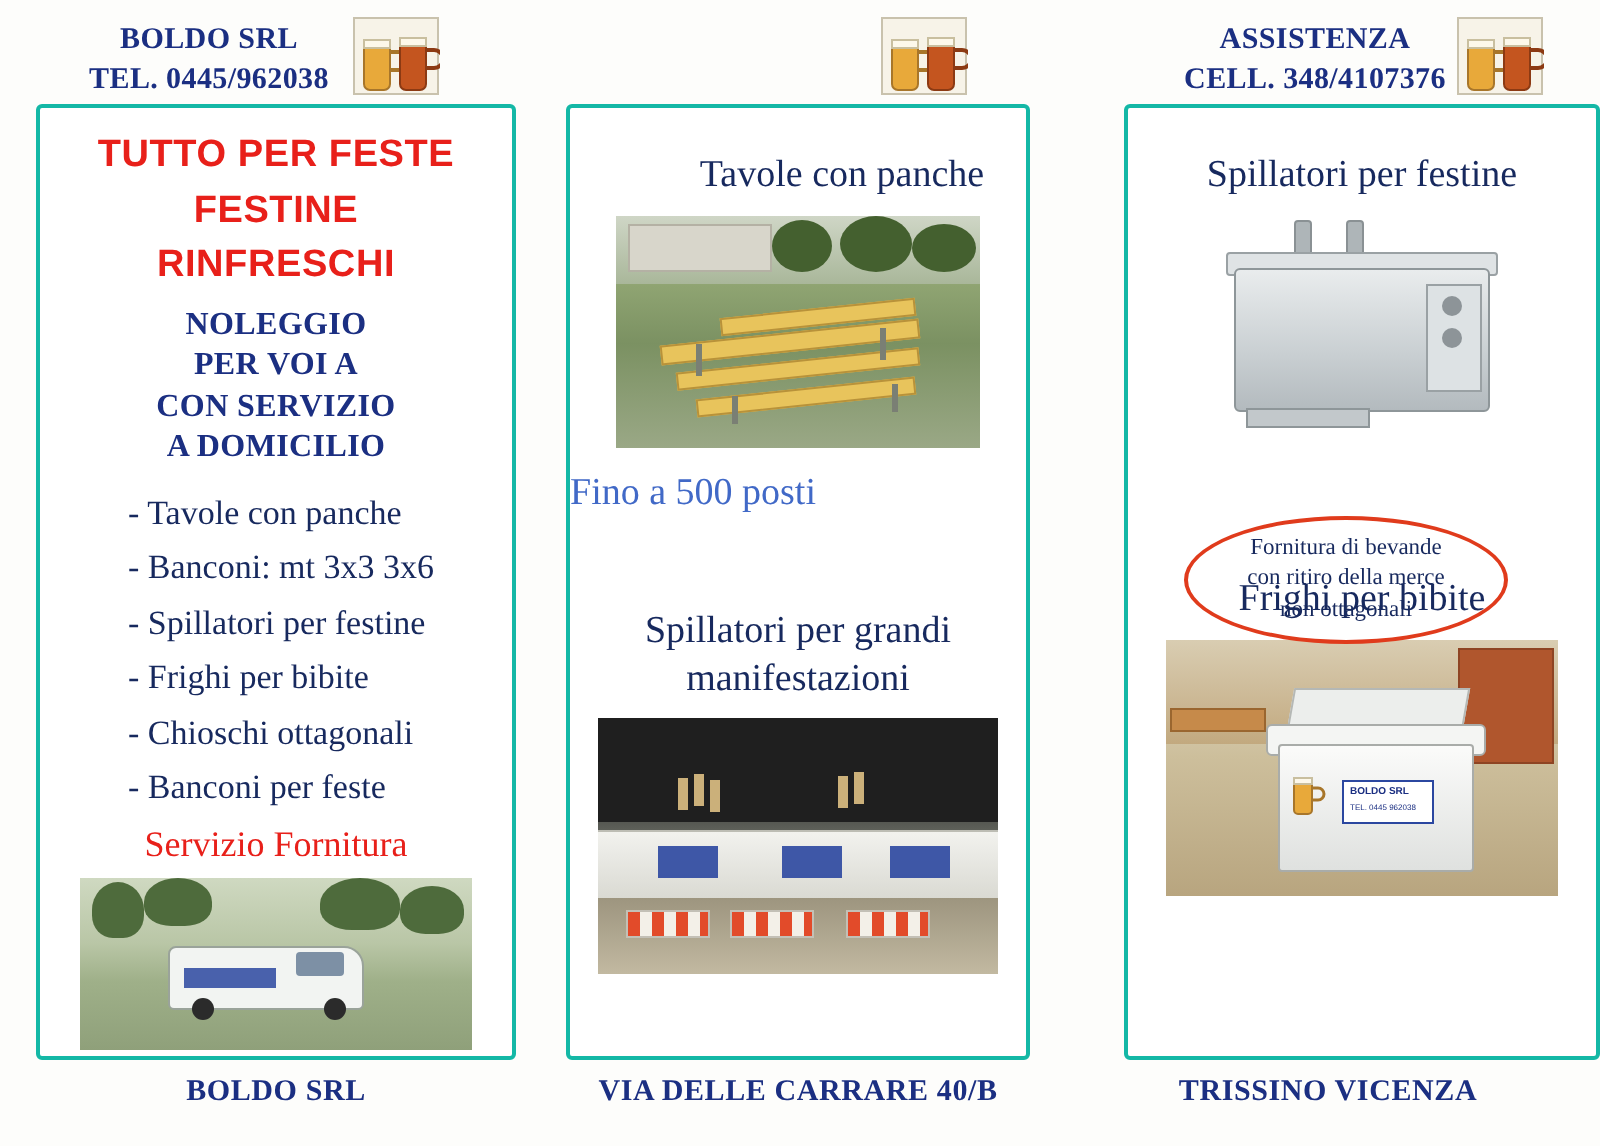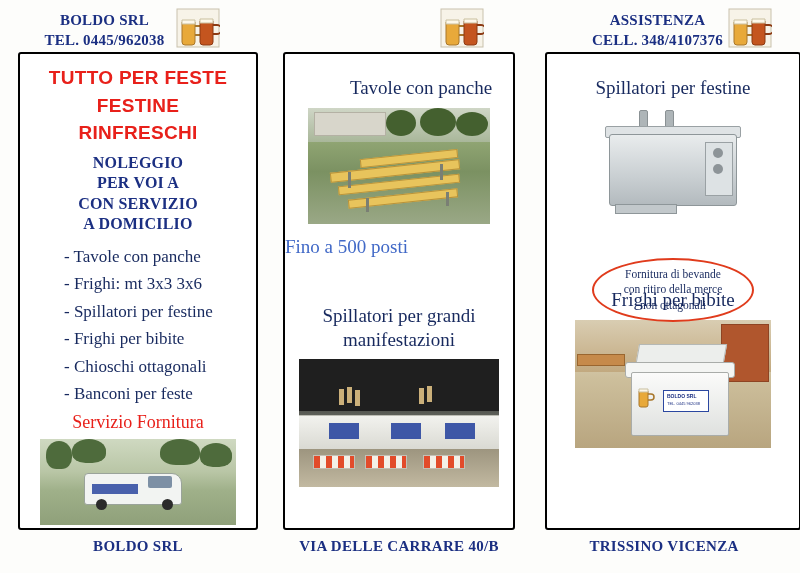--- a/index.html
+++ b/index.html
@@ -17,26 +17,26 @@
     position: relative;
     width: 800px;
     height: 573px;
     background: #fdfdfb;
   }
   
   .panel {
     position: absolute;
     box-sizing: border-box;
     background: #ffffff;
-    border: 2px solid #000000;
+    border: 2px solid #14b8a6;
     border-radius: 3px;
   }
   .panel-1 { left: 18px;  top: 52px;  width: 240px; height: 478px; }
   .panel-2 { left: 283px; top: 52px;  width: 232px; height: 478px; }
-  .panel-3 { left: 545px; top: 52px;  width: 256px; height: 478px; }
+  .panel-3 { left: 562px; top: 52px;  width: 238px; height: 478px; }
 
   
   .hdr {
     position: absolute;
     text-align: center;
     color: #1b2f82;
     font-family: "Liberation Serif", serif;
     font-weight: bold;
     font-size: 15px;
     line-height: 1.35;
@@ -368,21 +368,21 @@
       <span class="tiny-line">RINFRESCHI</span>
     </div>
     <div class="title-blue">
       <span class="tiny-line">NOLEGGIO</span>
       <span class="tiny-line">PER VOI A</span>
       <span class="tiny-line">CON SERVIZIO</span>
       <span class="tiny-line">A DOMICILIO</span>
     </div>
     <ul class="bullets">
       <li>- Tavole con panche</li>
-      <li>- Frighi: mt 3x3 3x6</li>
+      <li>- Banconi: mt 3x3 3x6</li>
       <li>- Spillatori per festine</li>
       <li>- Frighi per bibite</li>
       <li>- Chioschi ottagonali</li>
       <li>- Banconi per feste</li>
     </ul>
     <div class="service-red">Servizio Fornitura</div>
 
     <div class="photo ph-van">
       <div class="tree" style="left:6px;  top:2px;  width:26px; height:28px;"></div>
       <div class="tree" style="left:32px; top:0px;  width:34px; height:24px;"></div>

